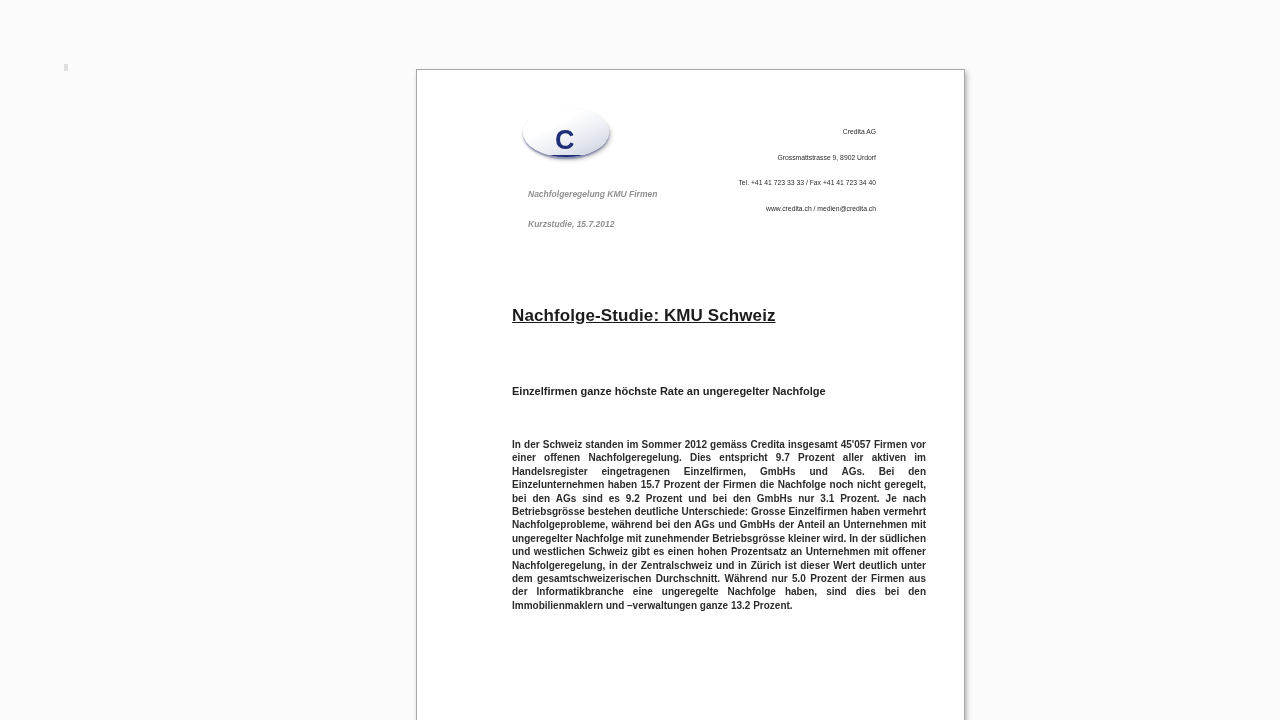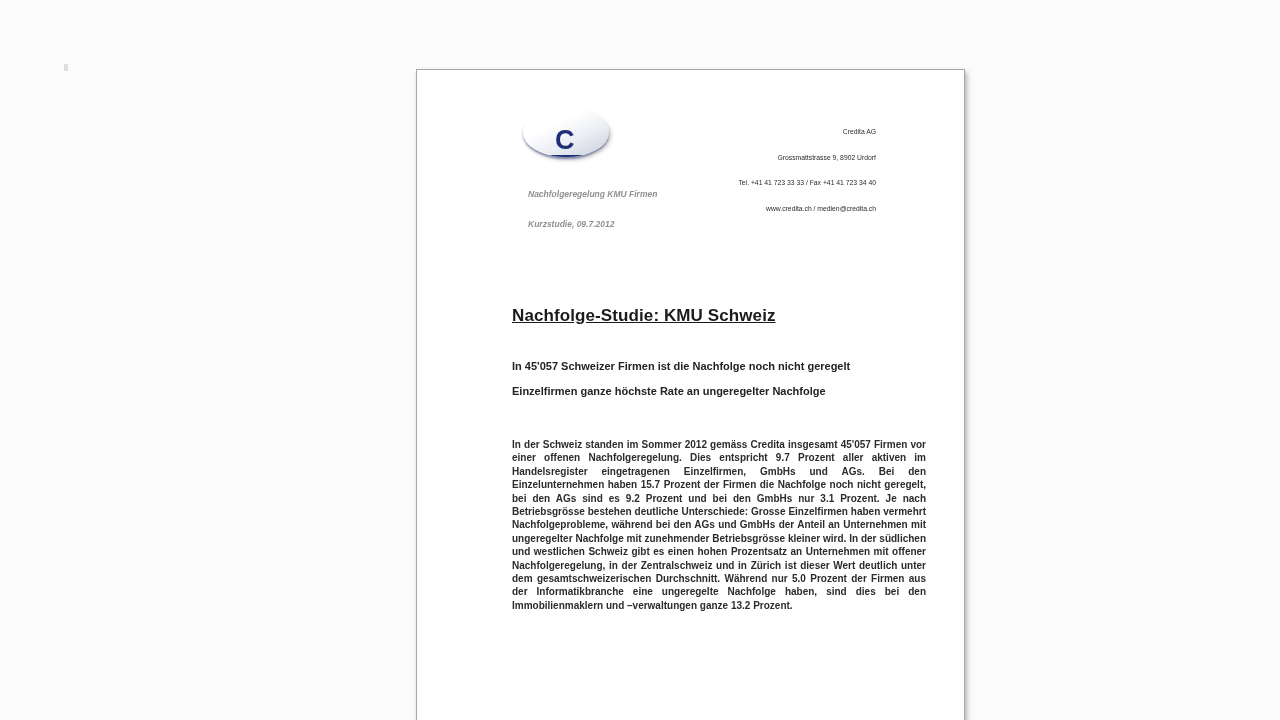--- a/index.html
+++ b/index.html
@@ -115,26 +115,25 @@
 
     <div class="address">
       <div>Credita AG</div>
       <div>Grossmattstrasse 9, 8902 Urdorf</div>
       <div>Tel. +41 41 723 33 33 / Fax +41 41 723 34 40</div>
       <div>www.credita.ch / medien@credita.ch</div>
     </div>
 
     <div class="doc-meta">
       <div>Nachfolgeregelung KMU Firmen</div>
-      <div>Kurzstudie, 09.7.2012</div>
+      <div>Kurzstudie, 15.7.2012</div>
     </div>
 
     <div class="doc-title">Nachfolge-Studie: KMU Schweiz</div>
 
-    <div class="subhead subhead-1">In 45'057 Schweizer Firmen ist die Nachfolge noch nicht geregelt</div>
     <div class="subhead subhead-2">Einzelfirmen ganze höchste Rate an ungeregelter Nachfolge</div>
 
     <div class="body-text">In der Schweiz standen im Sommer 2012 gemäss Credita insgesamt 45'057 Firmen vor einer offenen Nachfolgeregelung. Dies entspricht 9.7 Prozent aller aktiven im Handelsregister eingetragenen Einzelfirmen, GmbHs und AGs. Bei den Einzelunternehmen haben 15.7 Prozent der Firmen die Nachfolge noch nicht geregelt, bei den AGs sind es 9.2 Prozent und bei den GmbHs nur 3.1 Prozent. Je nach Betriebsgrösse bestehen deutliche Unterschiede: Grosse Einzelfirmen haben vermehrt Nachfolgeprobleme, während bei den AGs und GmbHs der Anteil an Unternehmen mit ungeregelter Nachfolge mit zunehmender Betriebsgrösse kleiner wird. In der südlichen und westlichen Schweiz gibt es einen hohen Prozentsatz an Unternehmen mit offener Nachfolgeregelung, in der Zentralschweiz und in Zürich ist dieser Wert deutlich unter dem gesamtschweizerischen Durchschnitt. Während nur 5.0 Prozent der Firmen aus der Informatikbranche eine ungeregelte Nachfolge haben, sind dies bei den Immobilienmaklern und –verwaltungen ganze 13.2 Prozent.</div>
 
     <div class="page-number">1</div>
 
   </div>
 </div>
 
 </body></html>

